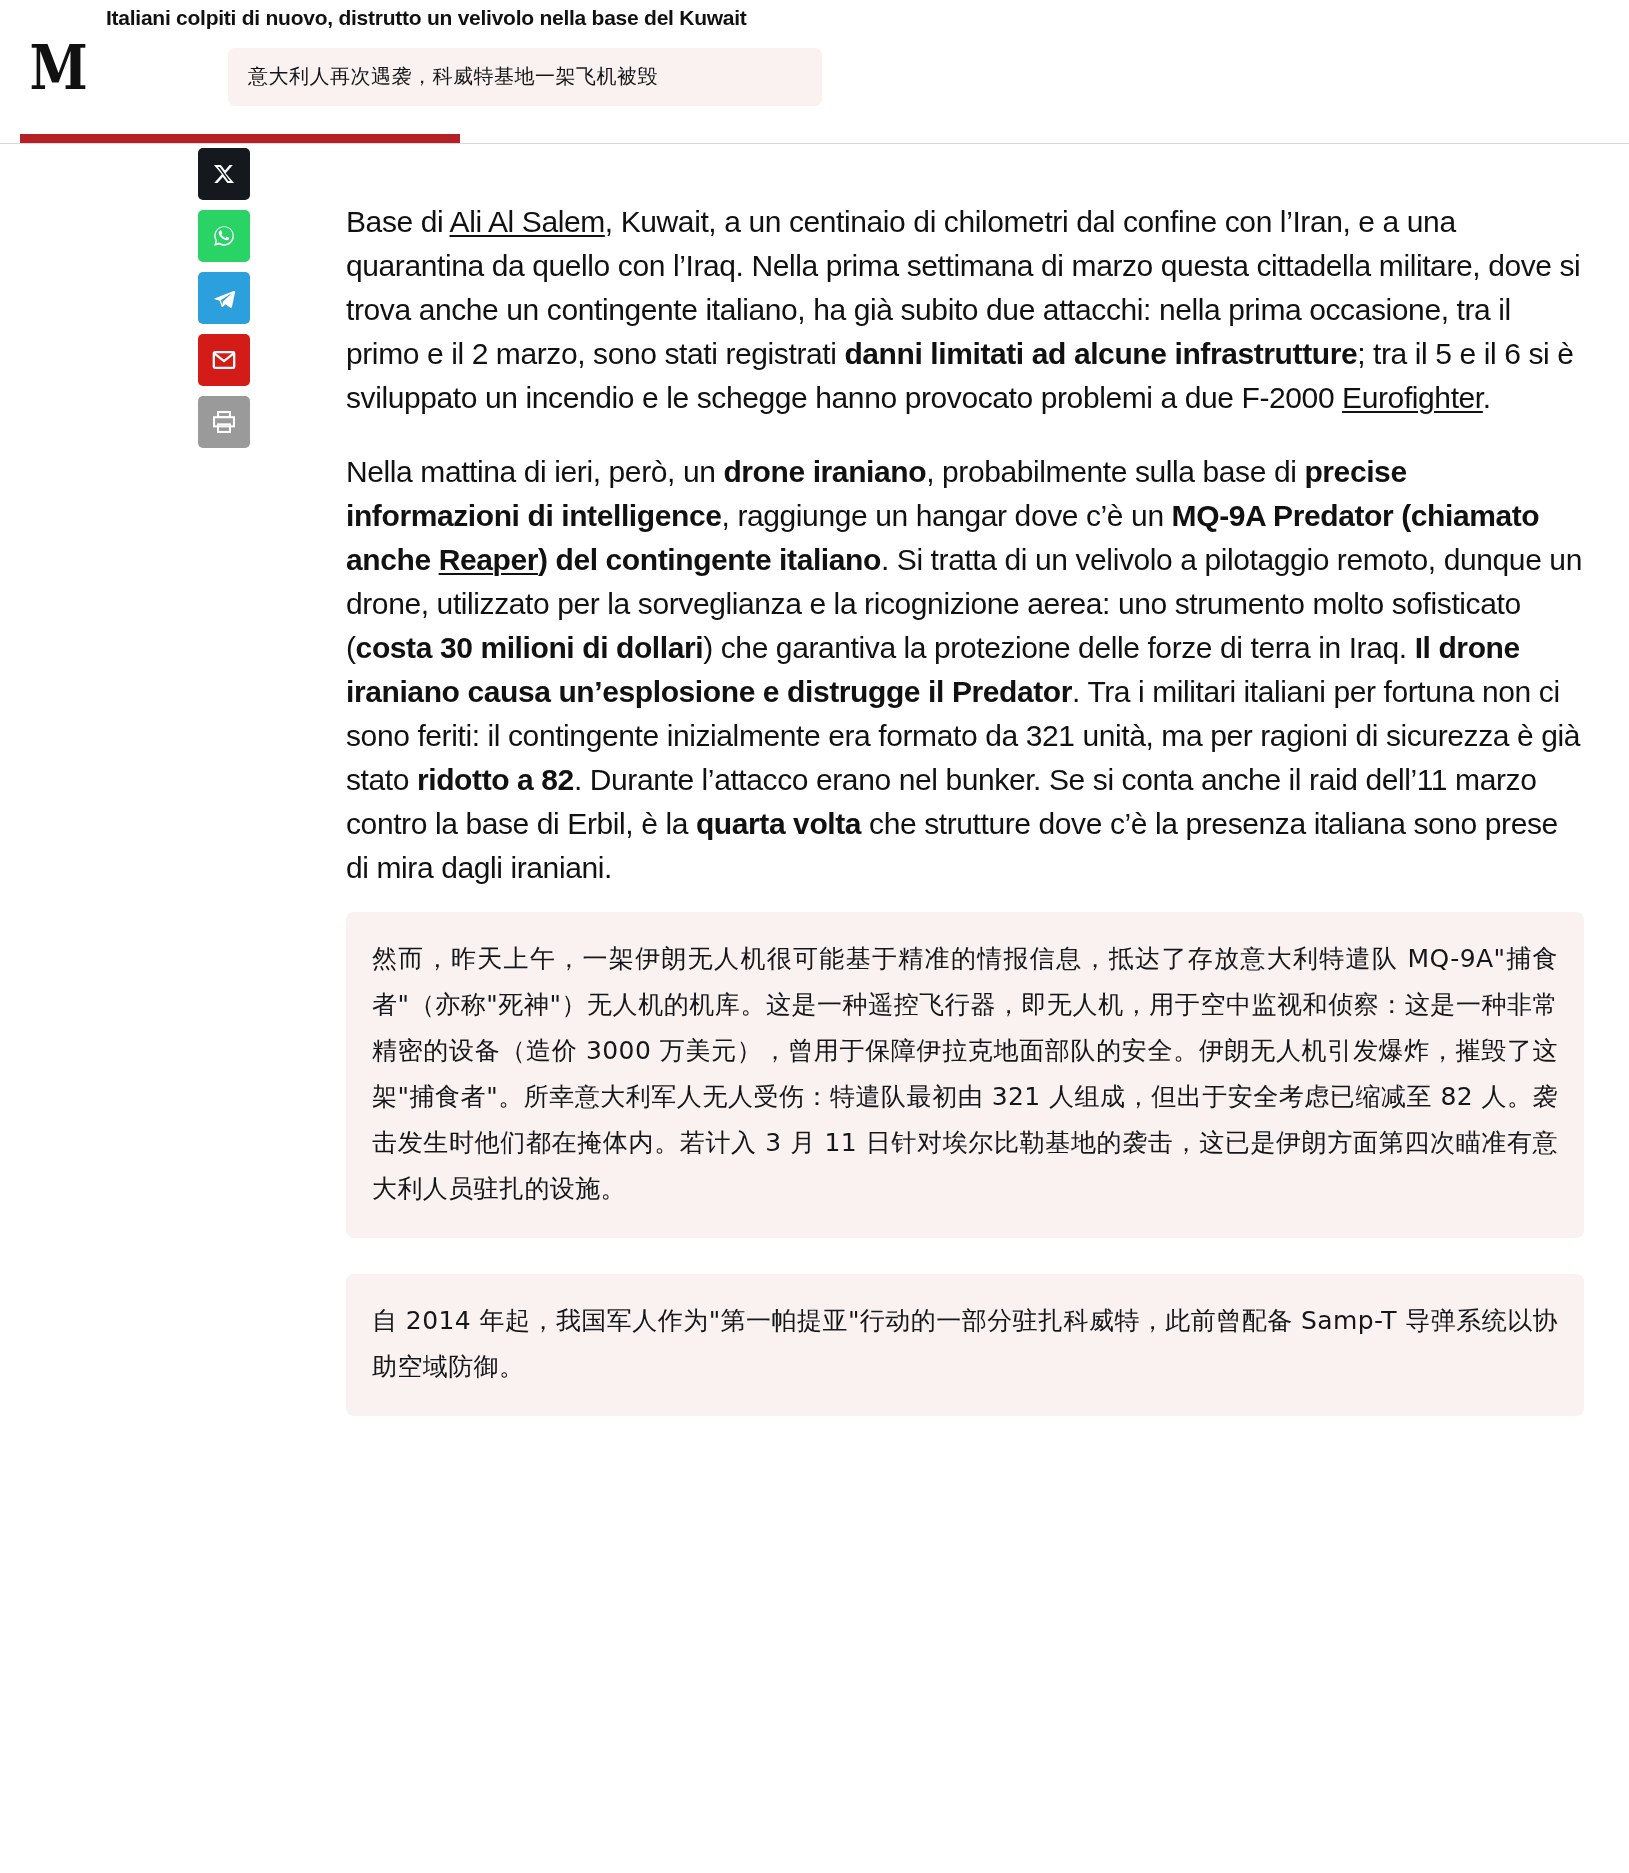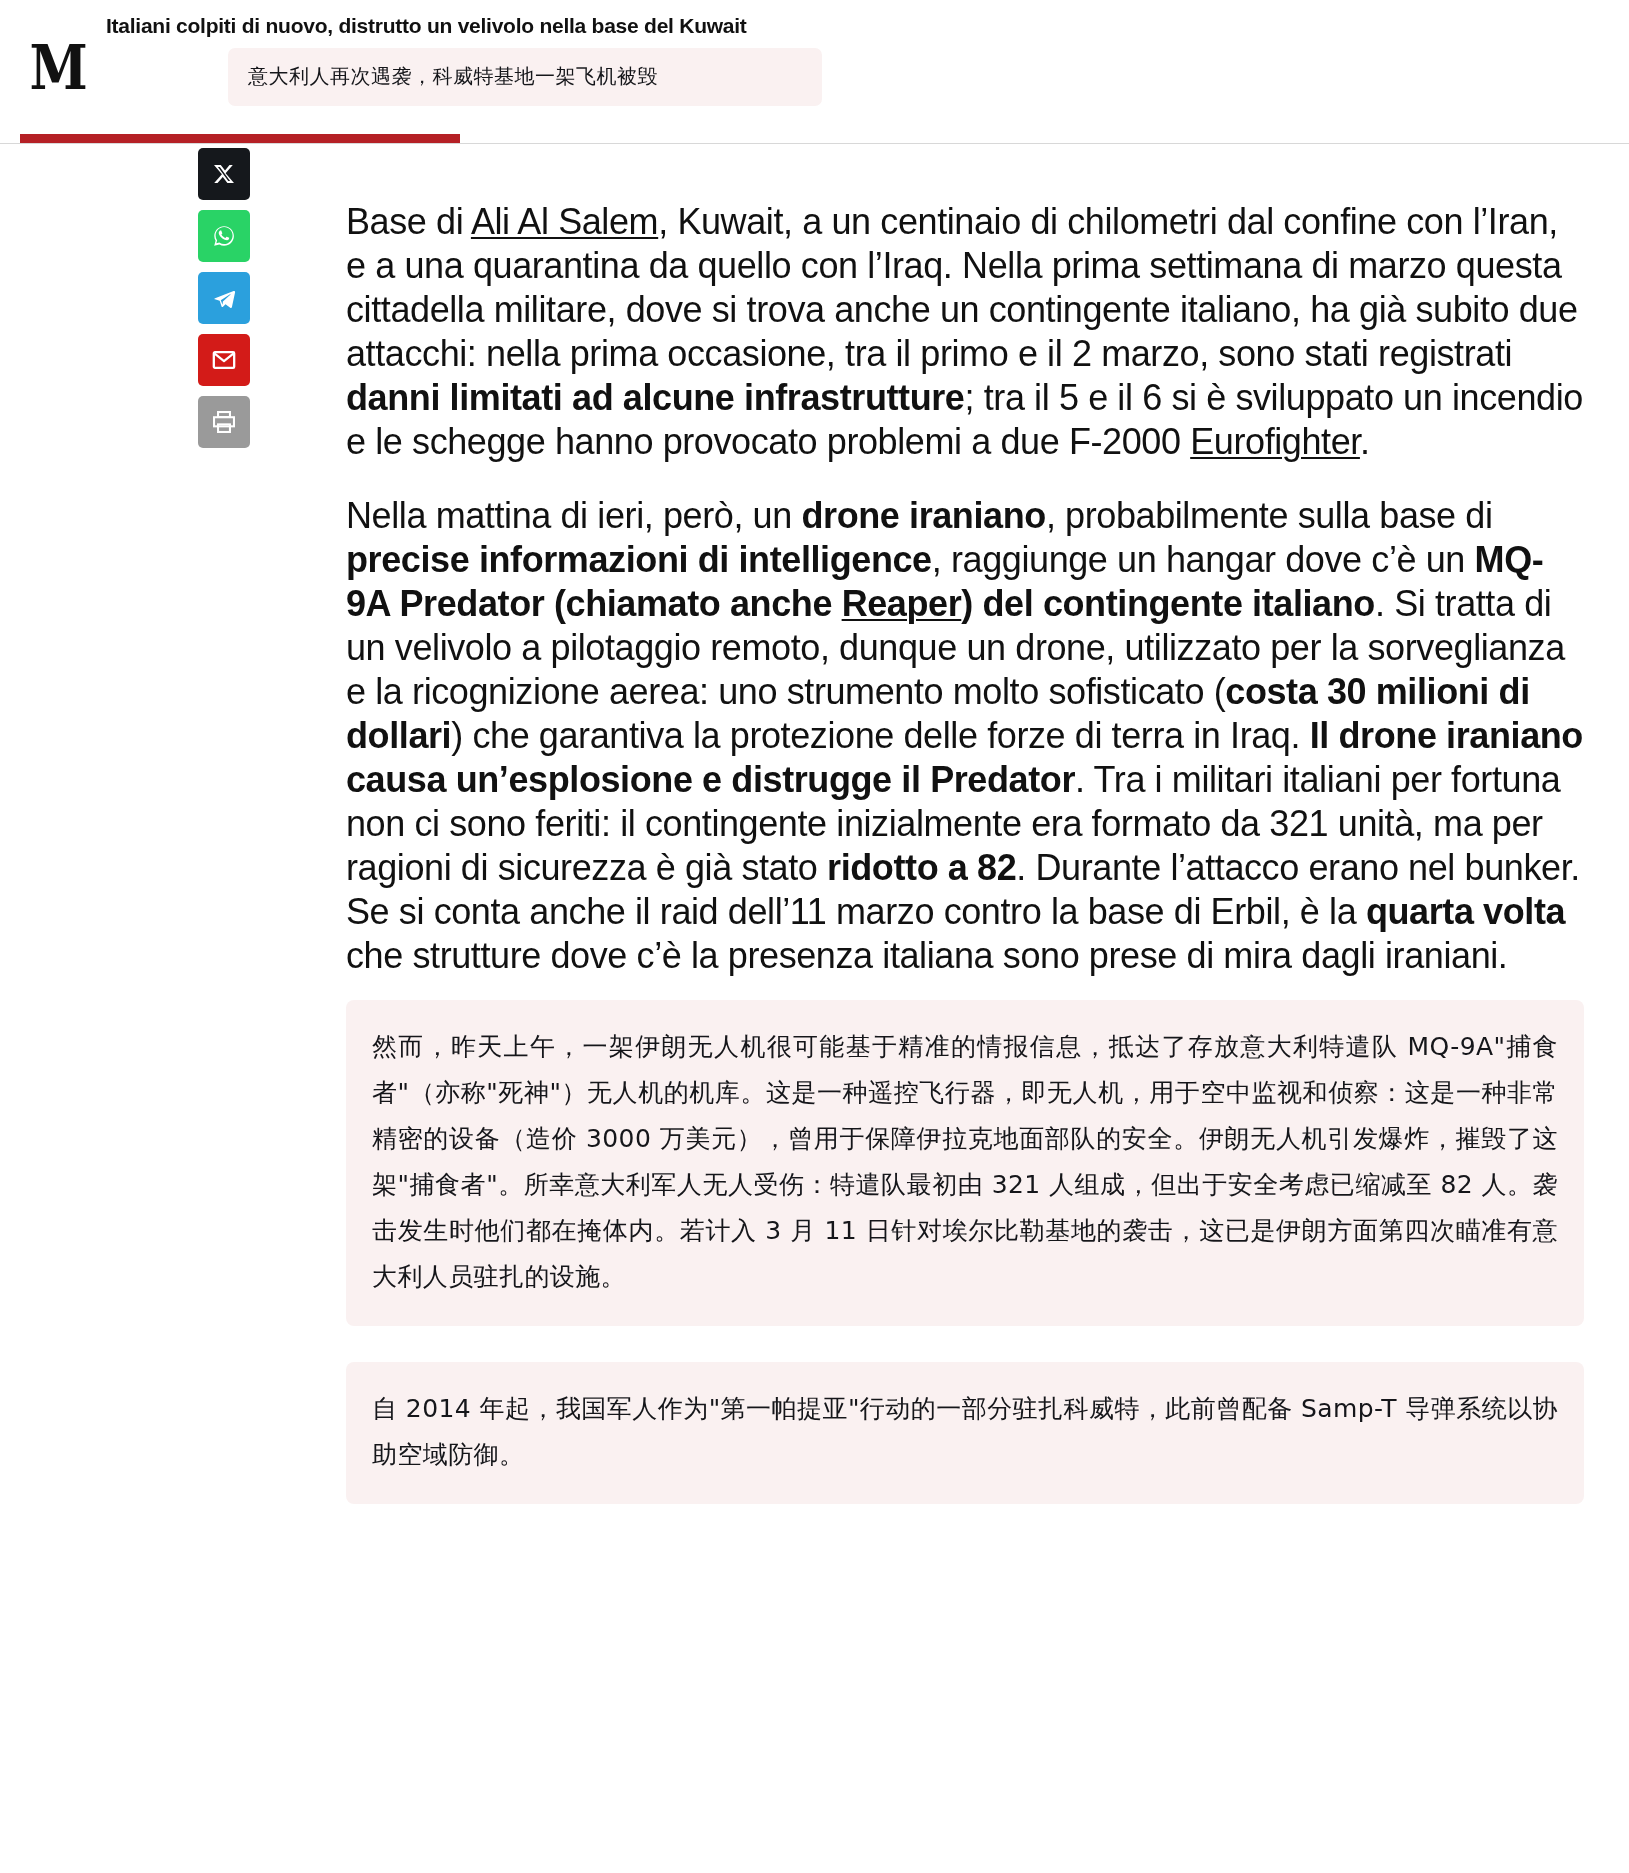--- a/index.html
+++ b/index.html
@@ -37,21 +37,21 @@
     letter-spacing: -2px;
     color: #111111;
     text-align: center;
     font-style: normal;
     transform: scaleX(0.85);
     transform-origin: left center;
   }
   .headline {
     position: absolute;
     left: 106px;
-    top: 11px;
+    top: 3px;
     width: 1480px;
     font-family: "Liberation Sans", sans-serif;
     font-weight: 700;
     font-size: 21px;
     line-height: 29px;
     letter-spacing: -0.25px;
     color: #111111;
     white-space: nowrap;
   }
   .headline-trans {
@@ -111,21 +111,21 @@
 
   
   .article {
     position: absolute;
     left: 346px;
     top: 200px;
     width: 1238px;
   }
   .para {
     font-family: "Liberation Sans", sans-serif;
-    font-size: 36px;
+    font-size: 30px;
     line-height: 44px;
     color: #111111;
     letter-spacing: -0.4px;
     margin: 0 0 22px 0;
     text-align: left;
   }
   .para b { font-weight: 700; }
   .para u, .para .lnk {
     text-decoration: underline;
     text-underline-offset: 3px;

